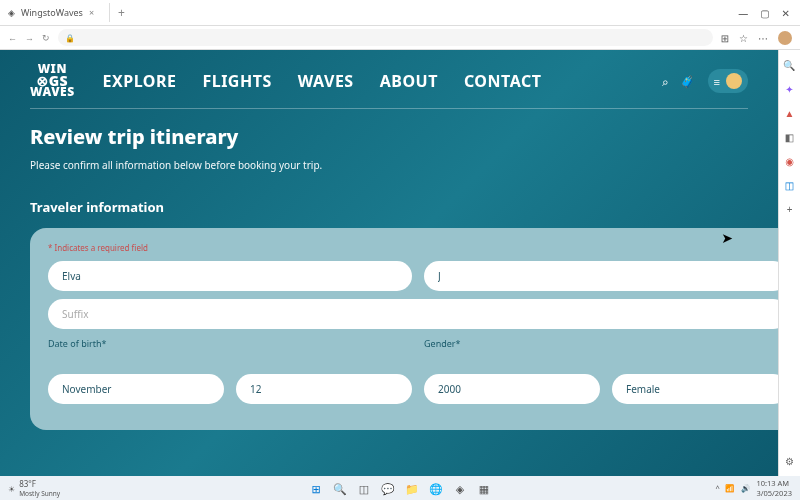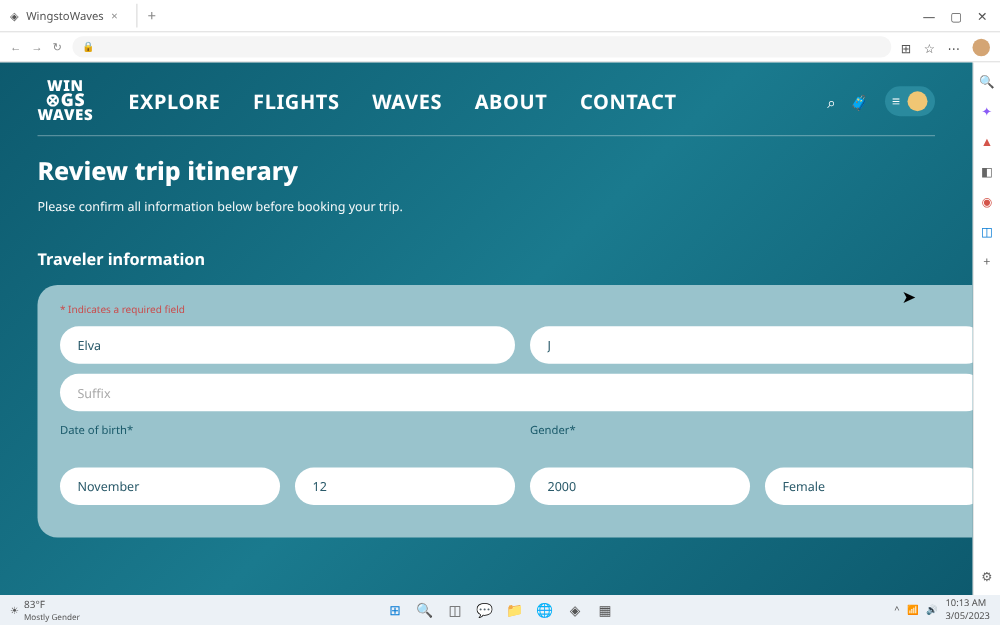--- a/index.html
+++ b/index.html
@@ -154,21 +154,21 @@
   <span>+</span>
   <span style="margin-top:auto;margin-bottom:8px">⚙</span>
 </div>
 </div>
 
 <div class="taskbar">
   <div class="weather">
     <span>☀</span>
     <div>
         <div>83°F</div>
-        <div style="font-size:6.5px">Mostly Gender</div>
+        <div style="font-size:6.5px">Mostly Sunny</div>
       </div>
   </div>
   <div class="task-center">
     <span class="task-ic" style="color:#0078d4">⊞</span>
     <span class="task-ic">🔍</span>
     <span class="task-ic">◫</span>
     <span class="task-ic">💬</span>
     <span class="task-ic">📁</span>
     <span class="task-ic">🌐</span>
     <span class="task-ic">◈</span>

